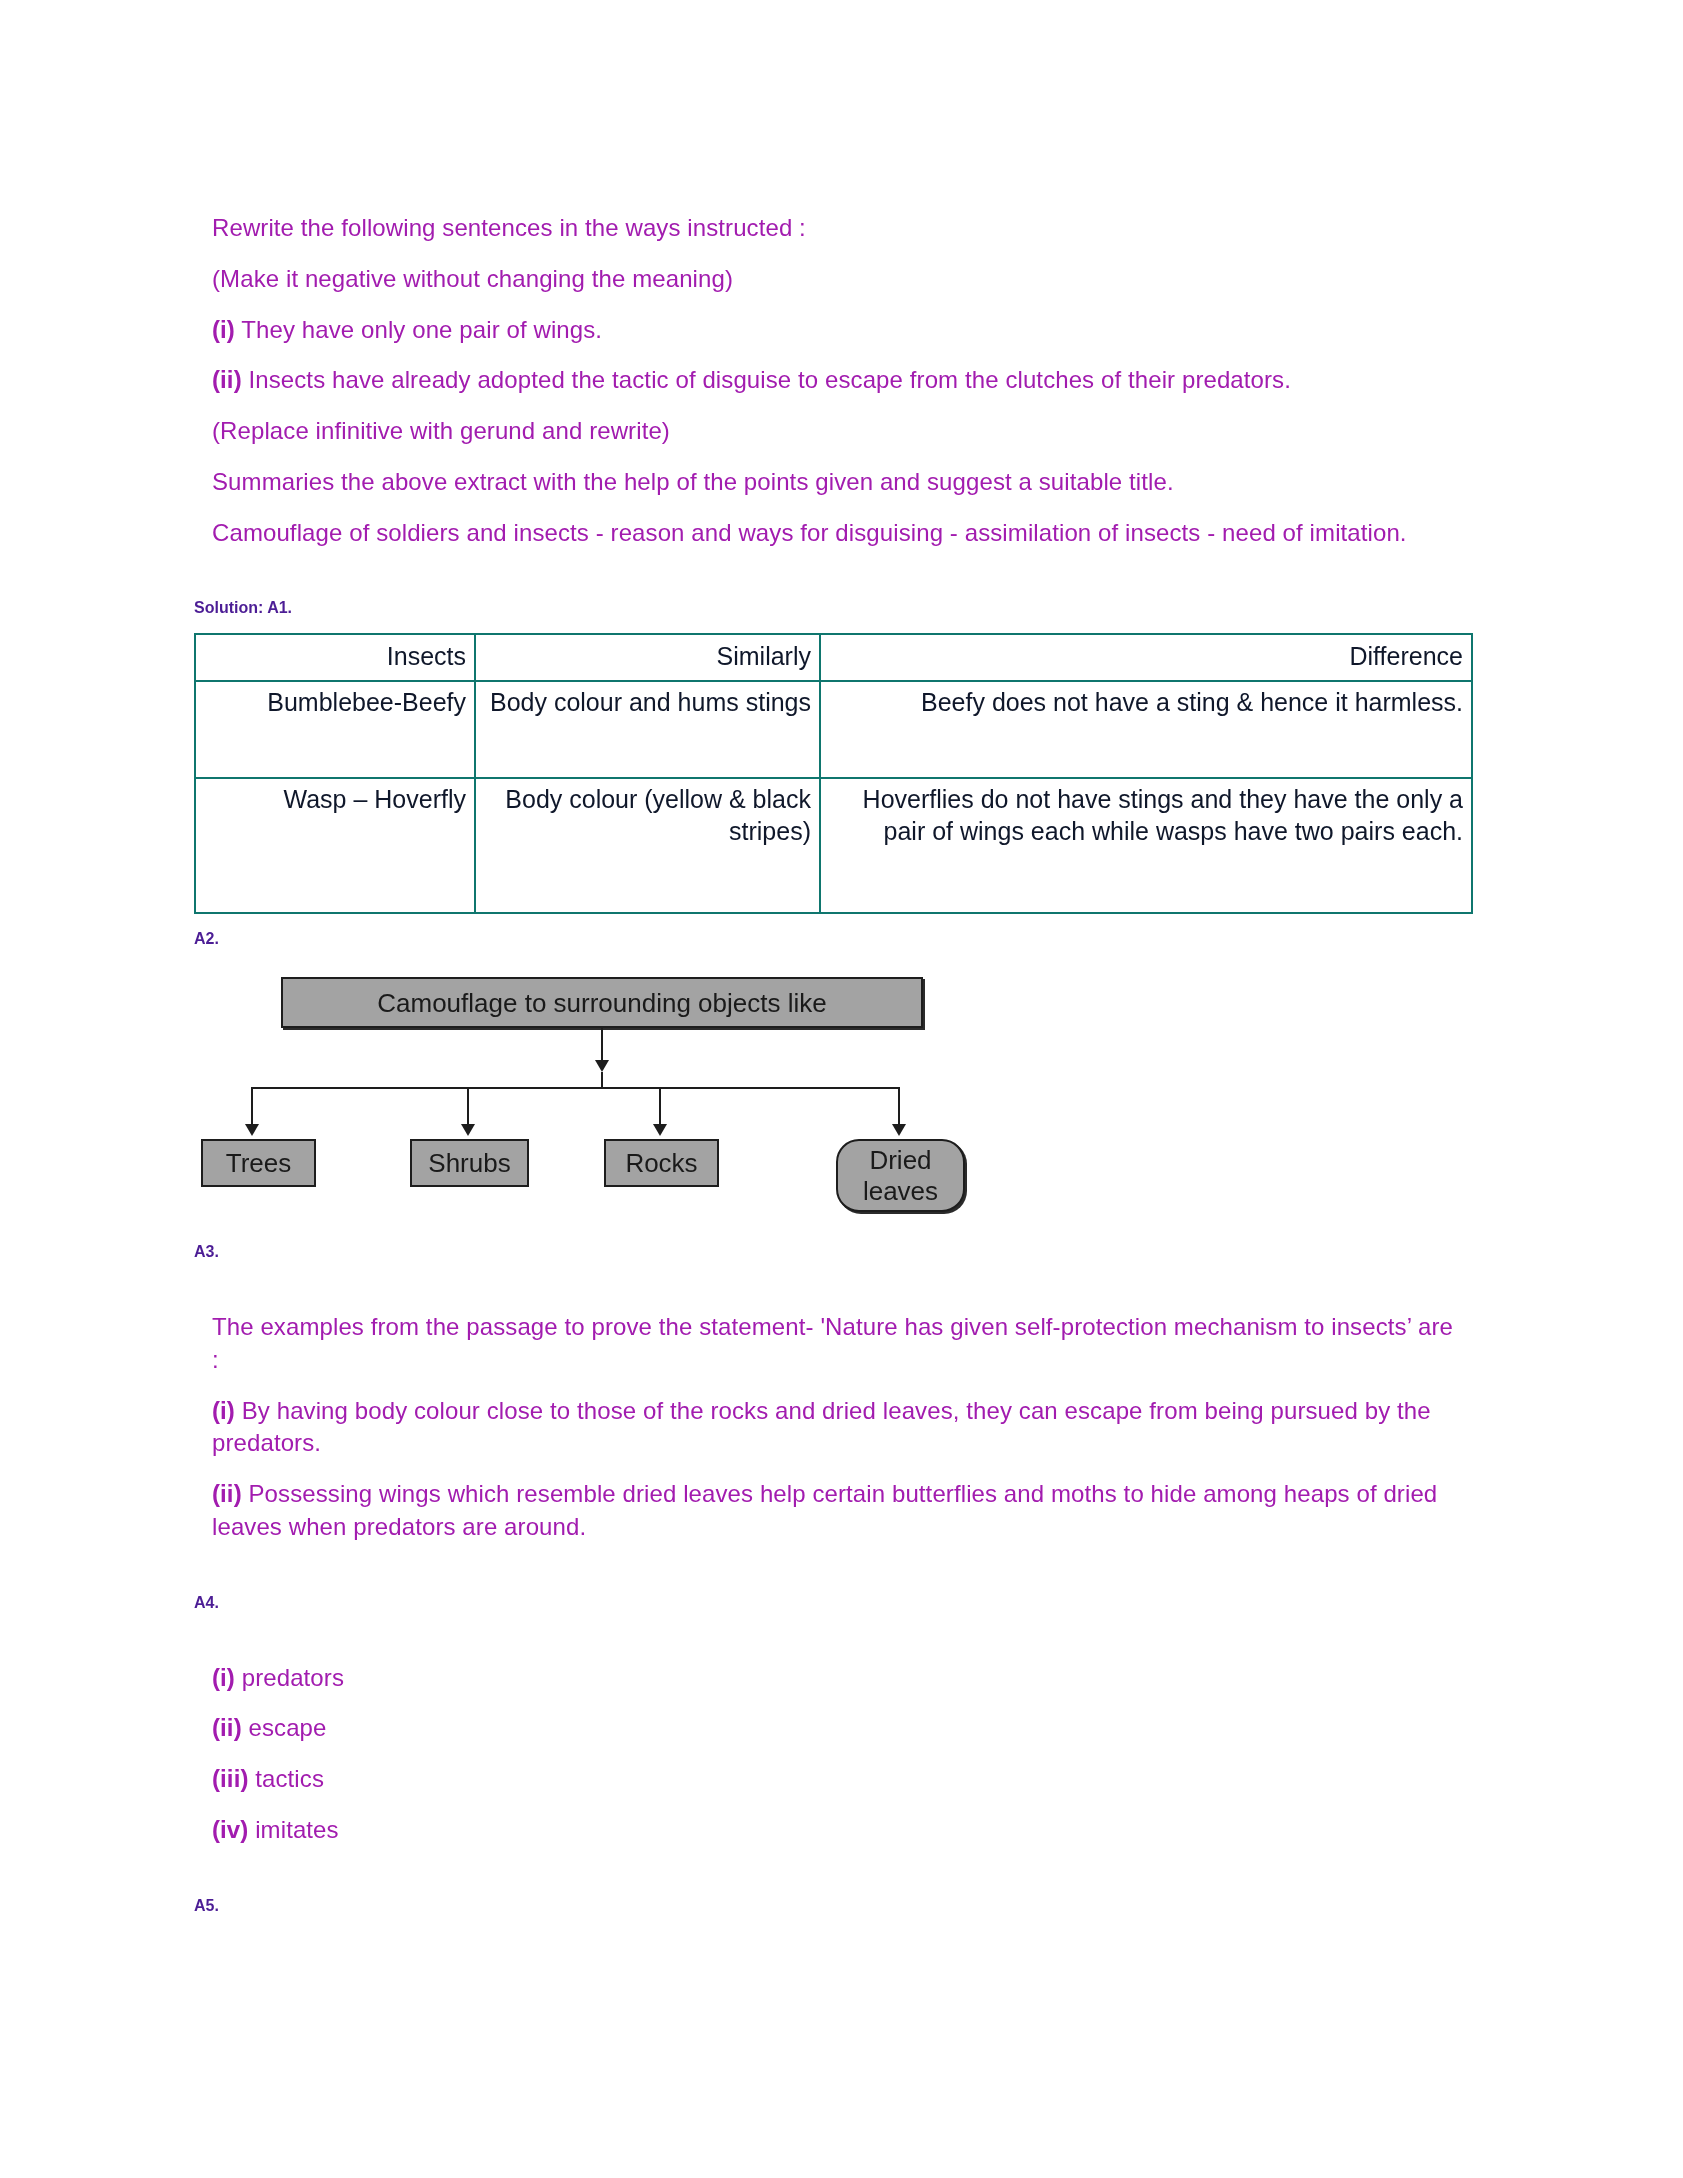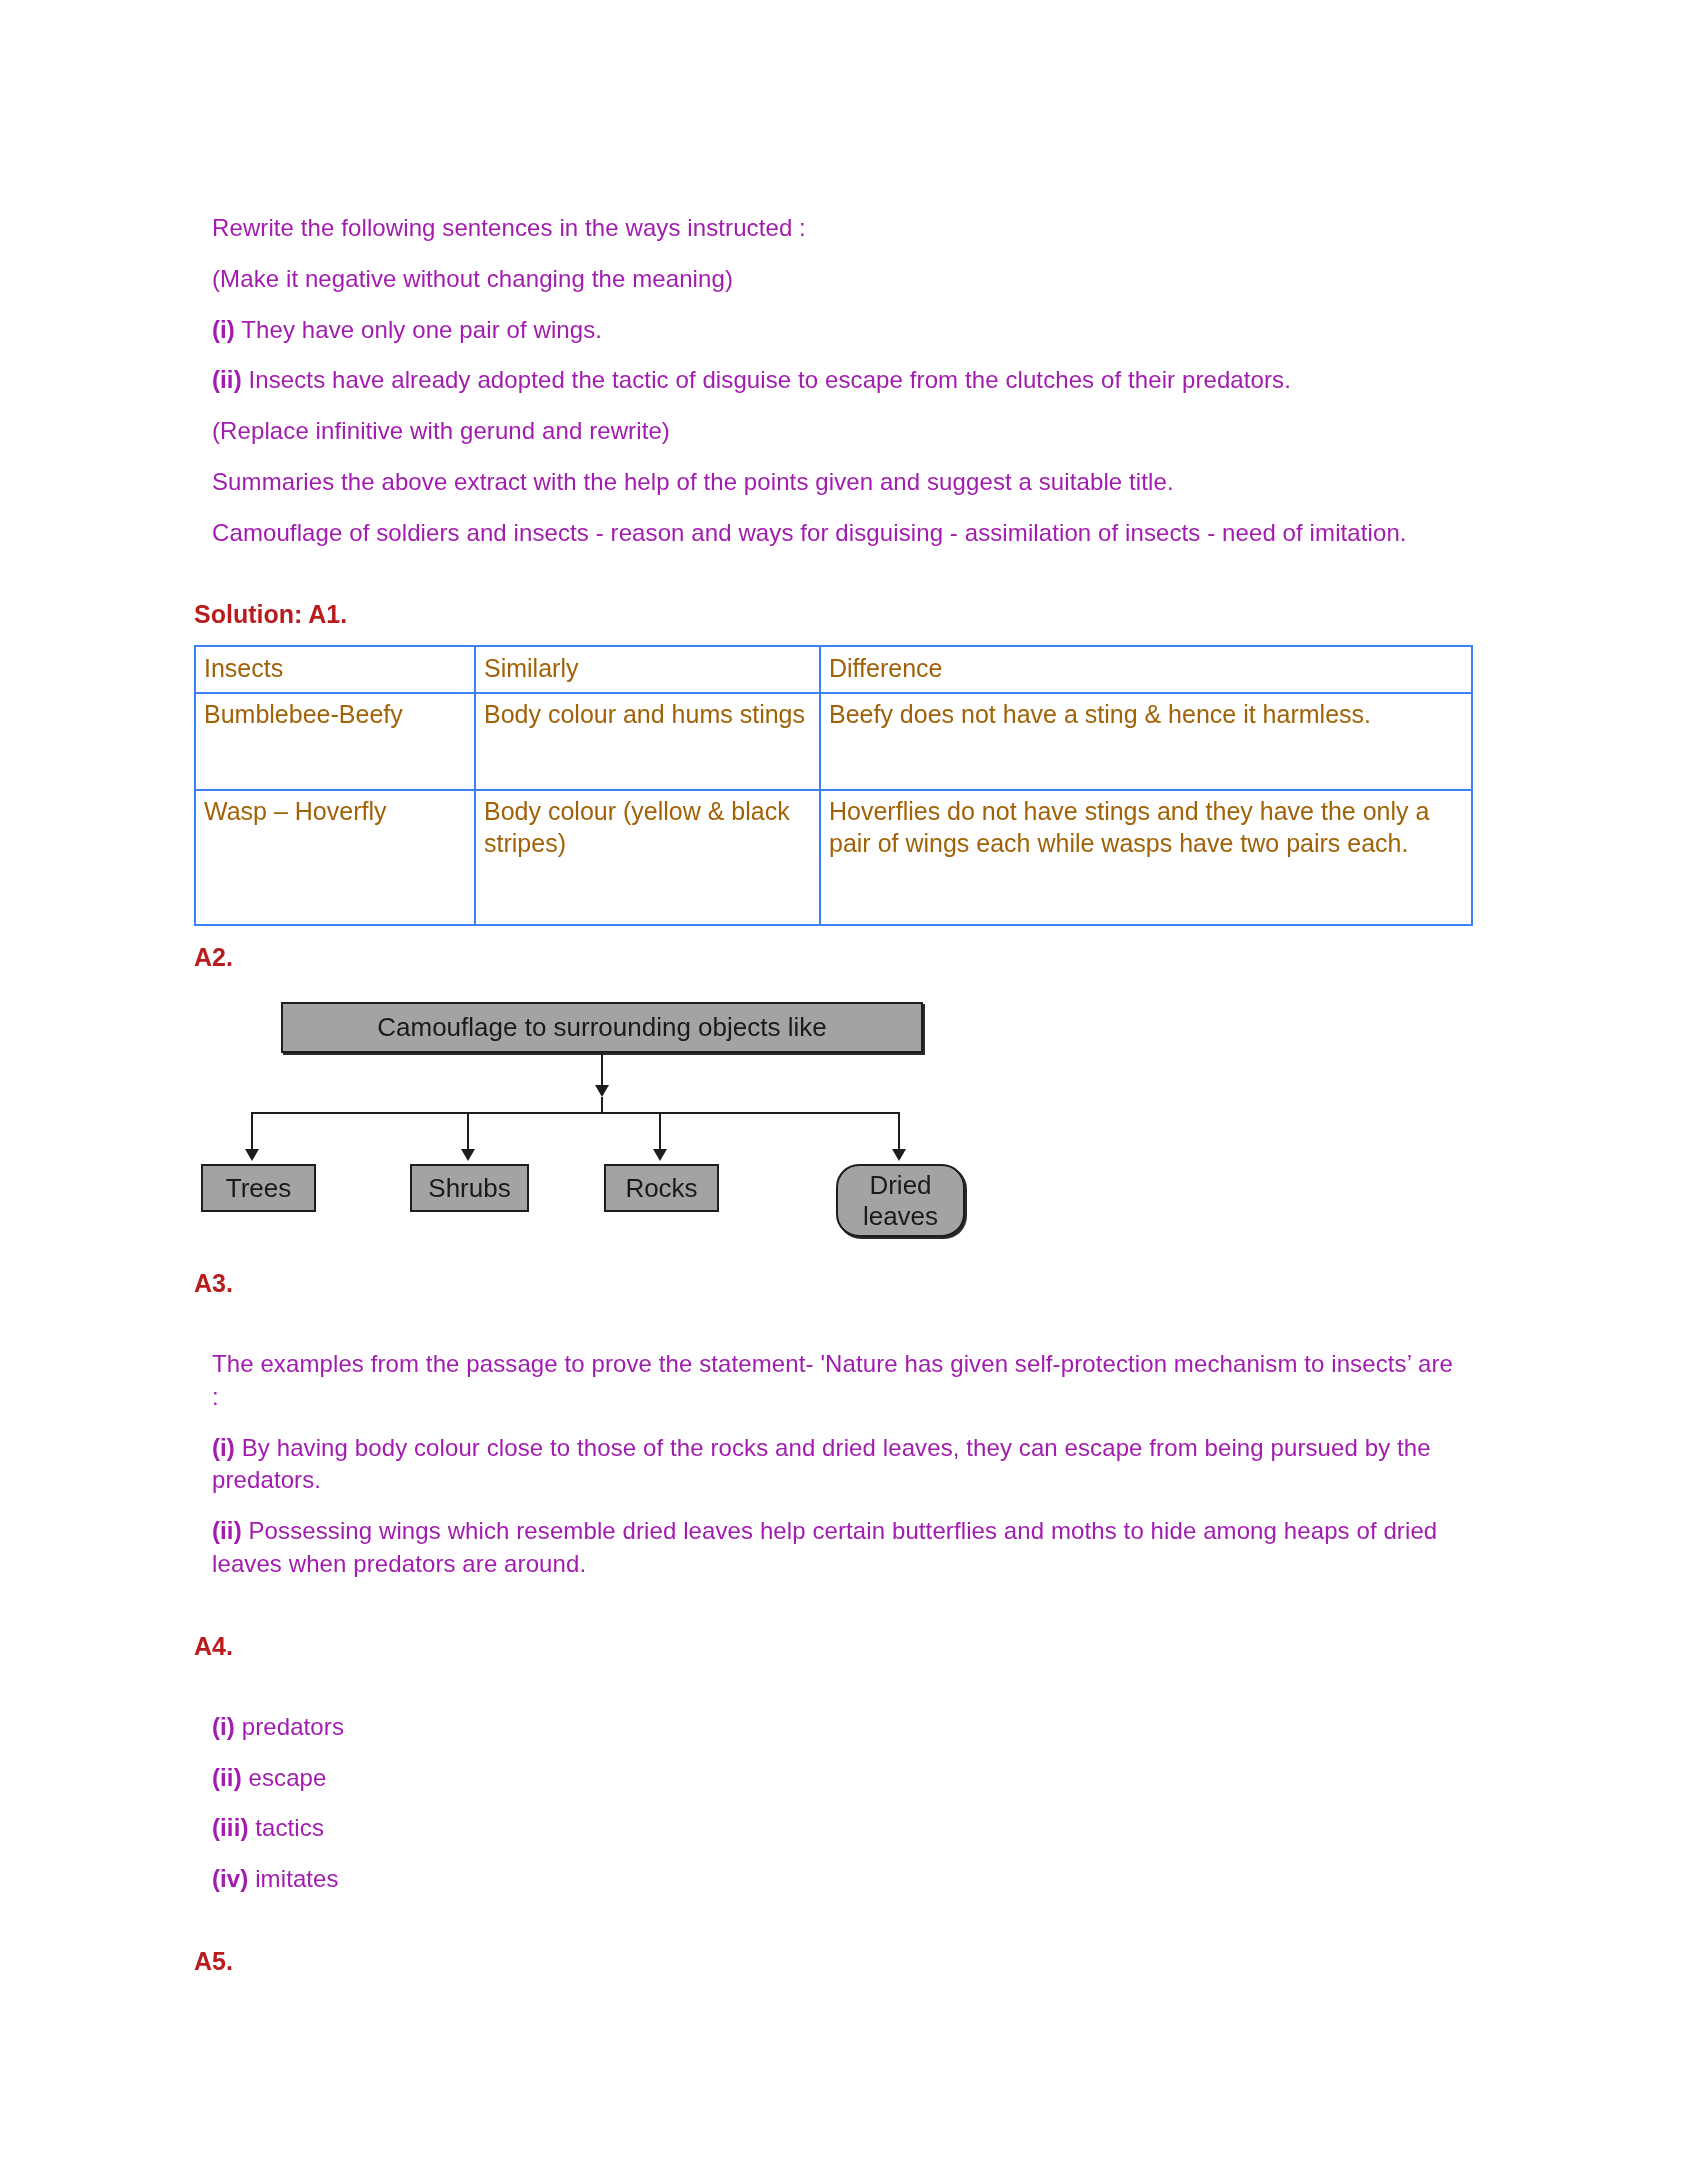--- a/index.html
+++ b/index.html
@@ -39,42 +39,42 @@
   }
   .b {
     font-weight: bold;
   }
   .blockgap-sm { height: 14px; }
   .blockgap { height: 30px; }
   .blockgap-lg { height: 44px; }
 
   .heading {
     margin: 0;
-    font-size: 25px;
+    font-size: 16px;
     font-weight: bold;
     line-height: 1.365;
-    color: #b91c1c;
+    color: #4c1d95;
   }
 
   
   table.soltable {
     border-collapse: collapse;
     width: 1277px;
     table-layout: fixed;
     margin: 0;
   }
   table.soltable td, table.soltable th {
-    border: 2px solid #3b82f6;
+    border: 2px solid #0f766e;
     font-size: 25px;
     font-weight: normal;
-    text-align: left;
+    text-align: right;
     vertical-align: top;
     padding: 4px 8px 6px 8px;
     line-height: 1.30;
-    color: #a16207;
+    color: #0f172a;
   }
   table.soltable col.c1 { width: 280px; }
   table.soltable col.c2 { width: 345px; }
   table.soltable col.c3 { width: 652px; }
   table.soltable tr.hdr td { padding-top: 5px; padding-bottom: 7px; }
   table.soltable tr.r1 td { height: 85px; }
   table.soltable tr.r2 td { height: 123px; }
 
   
   .diagram {

